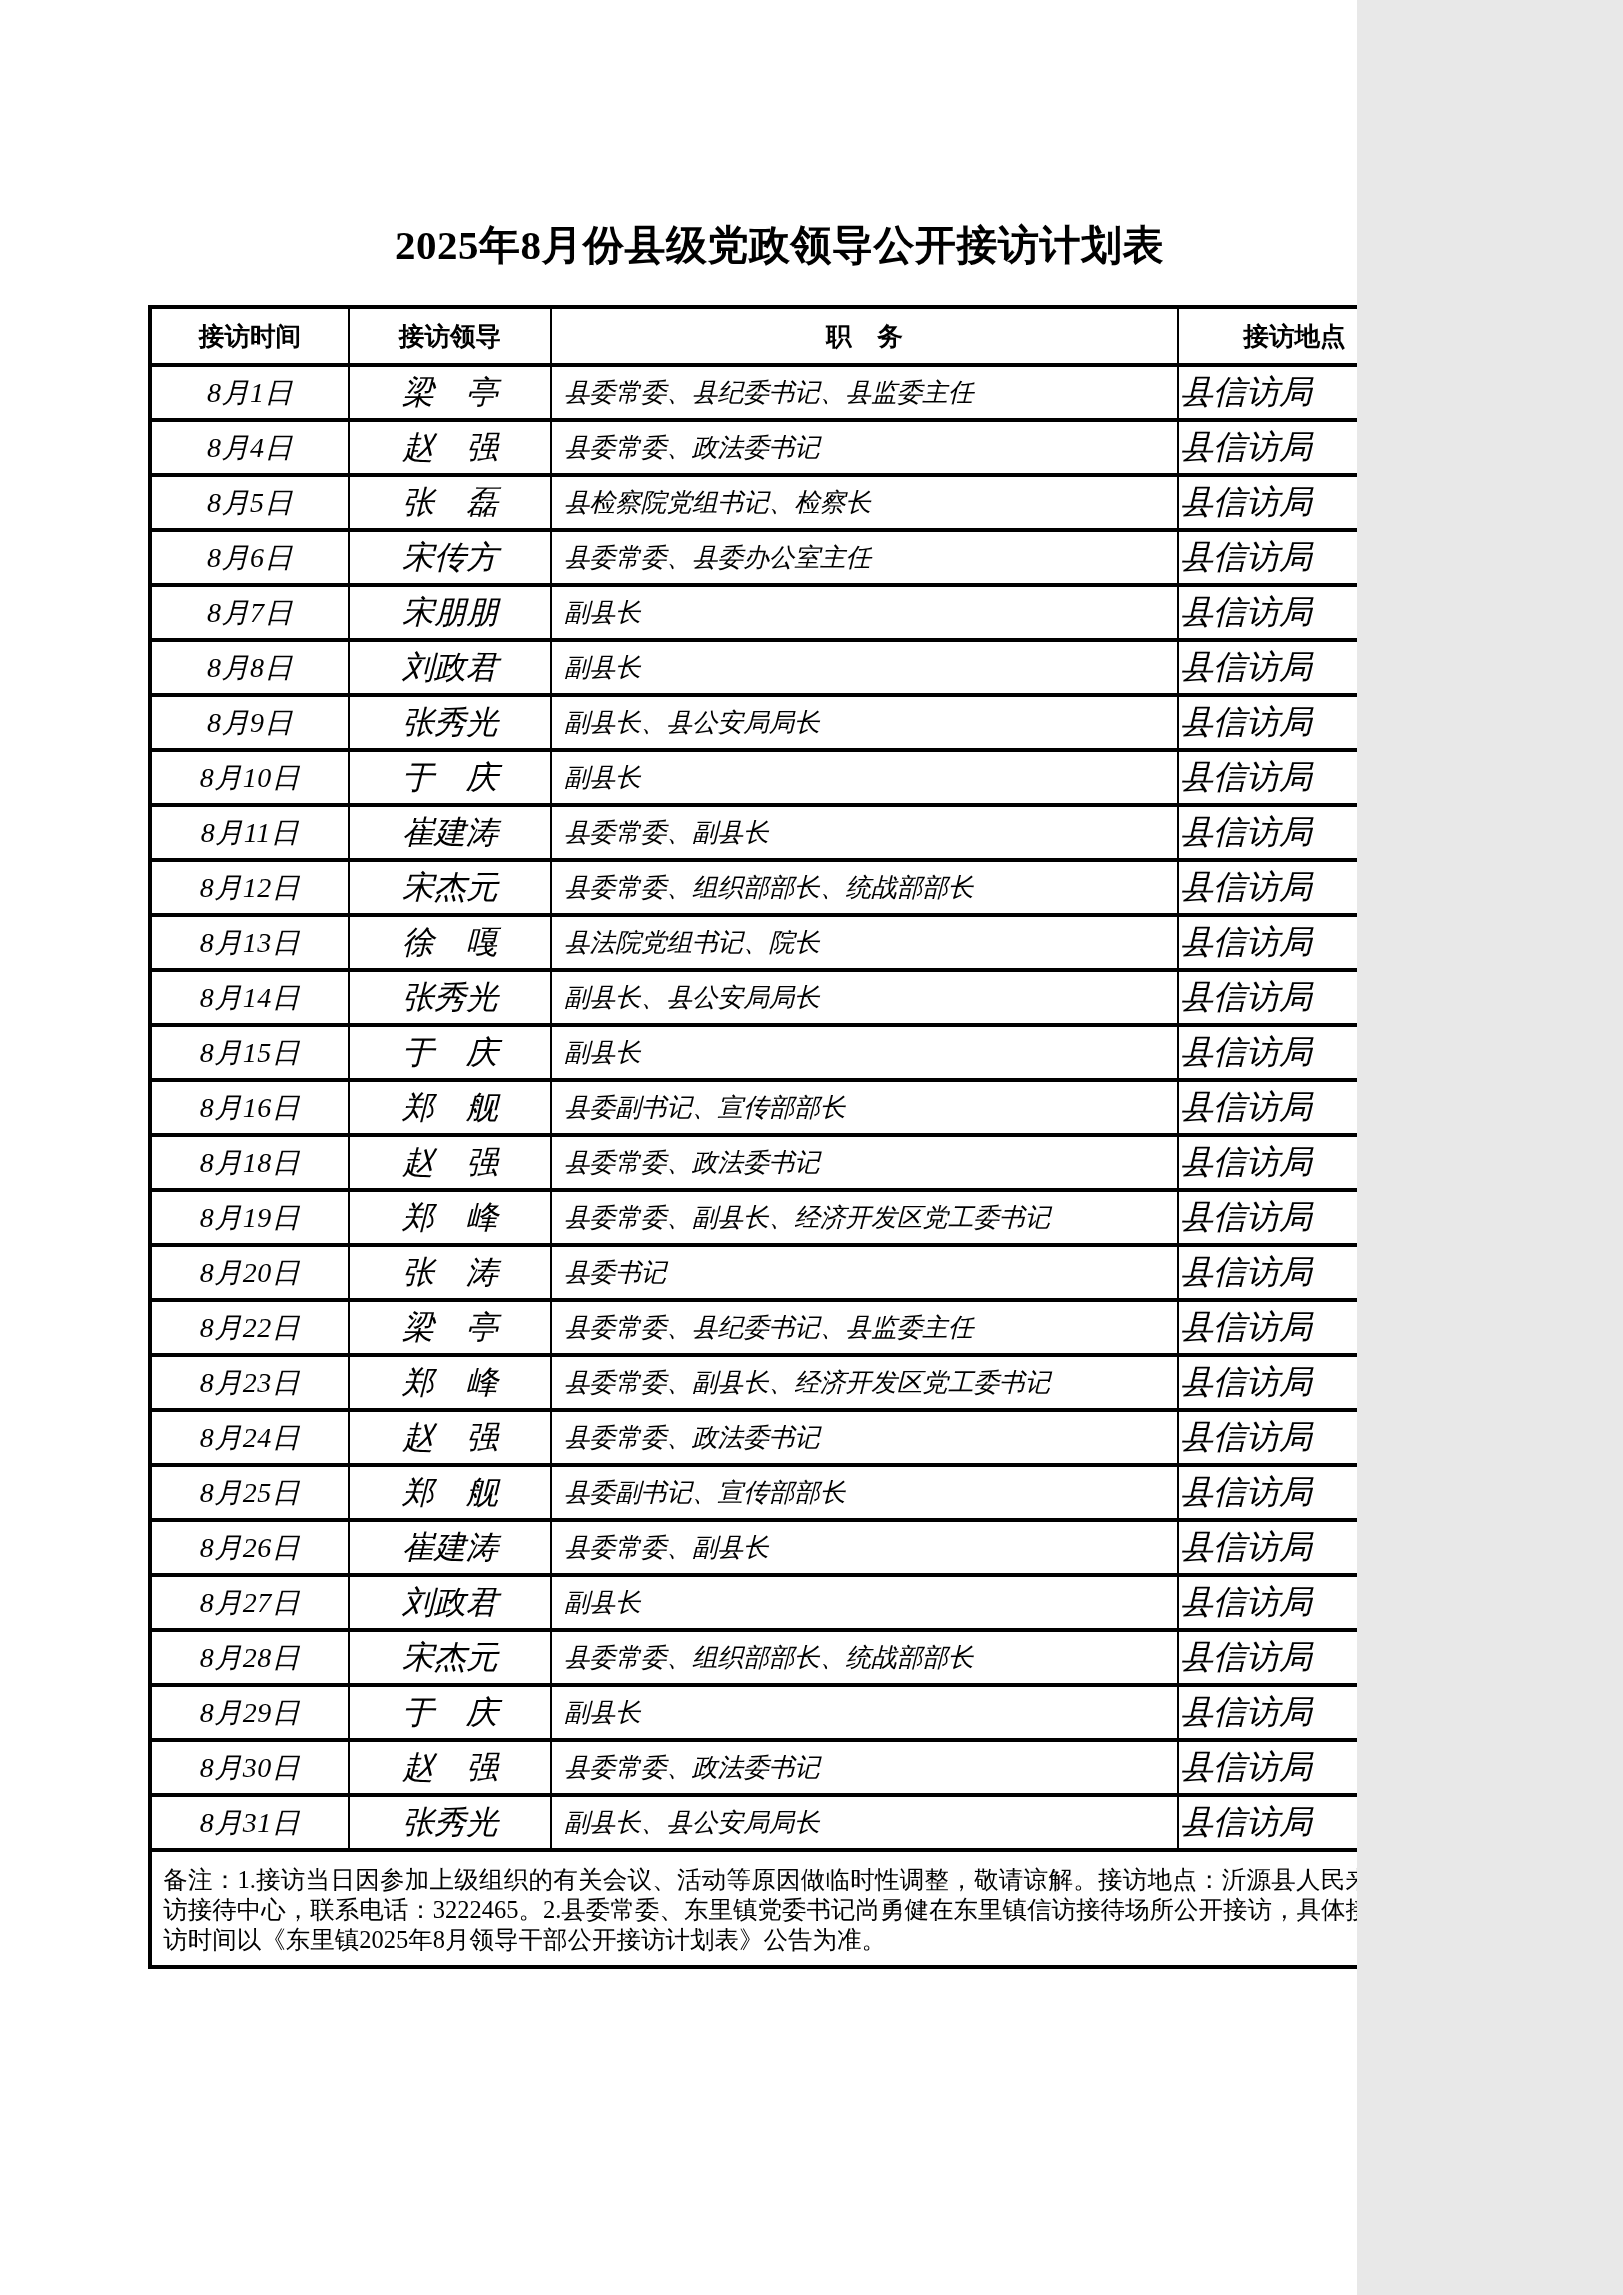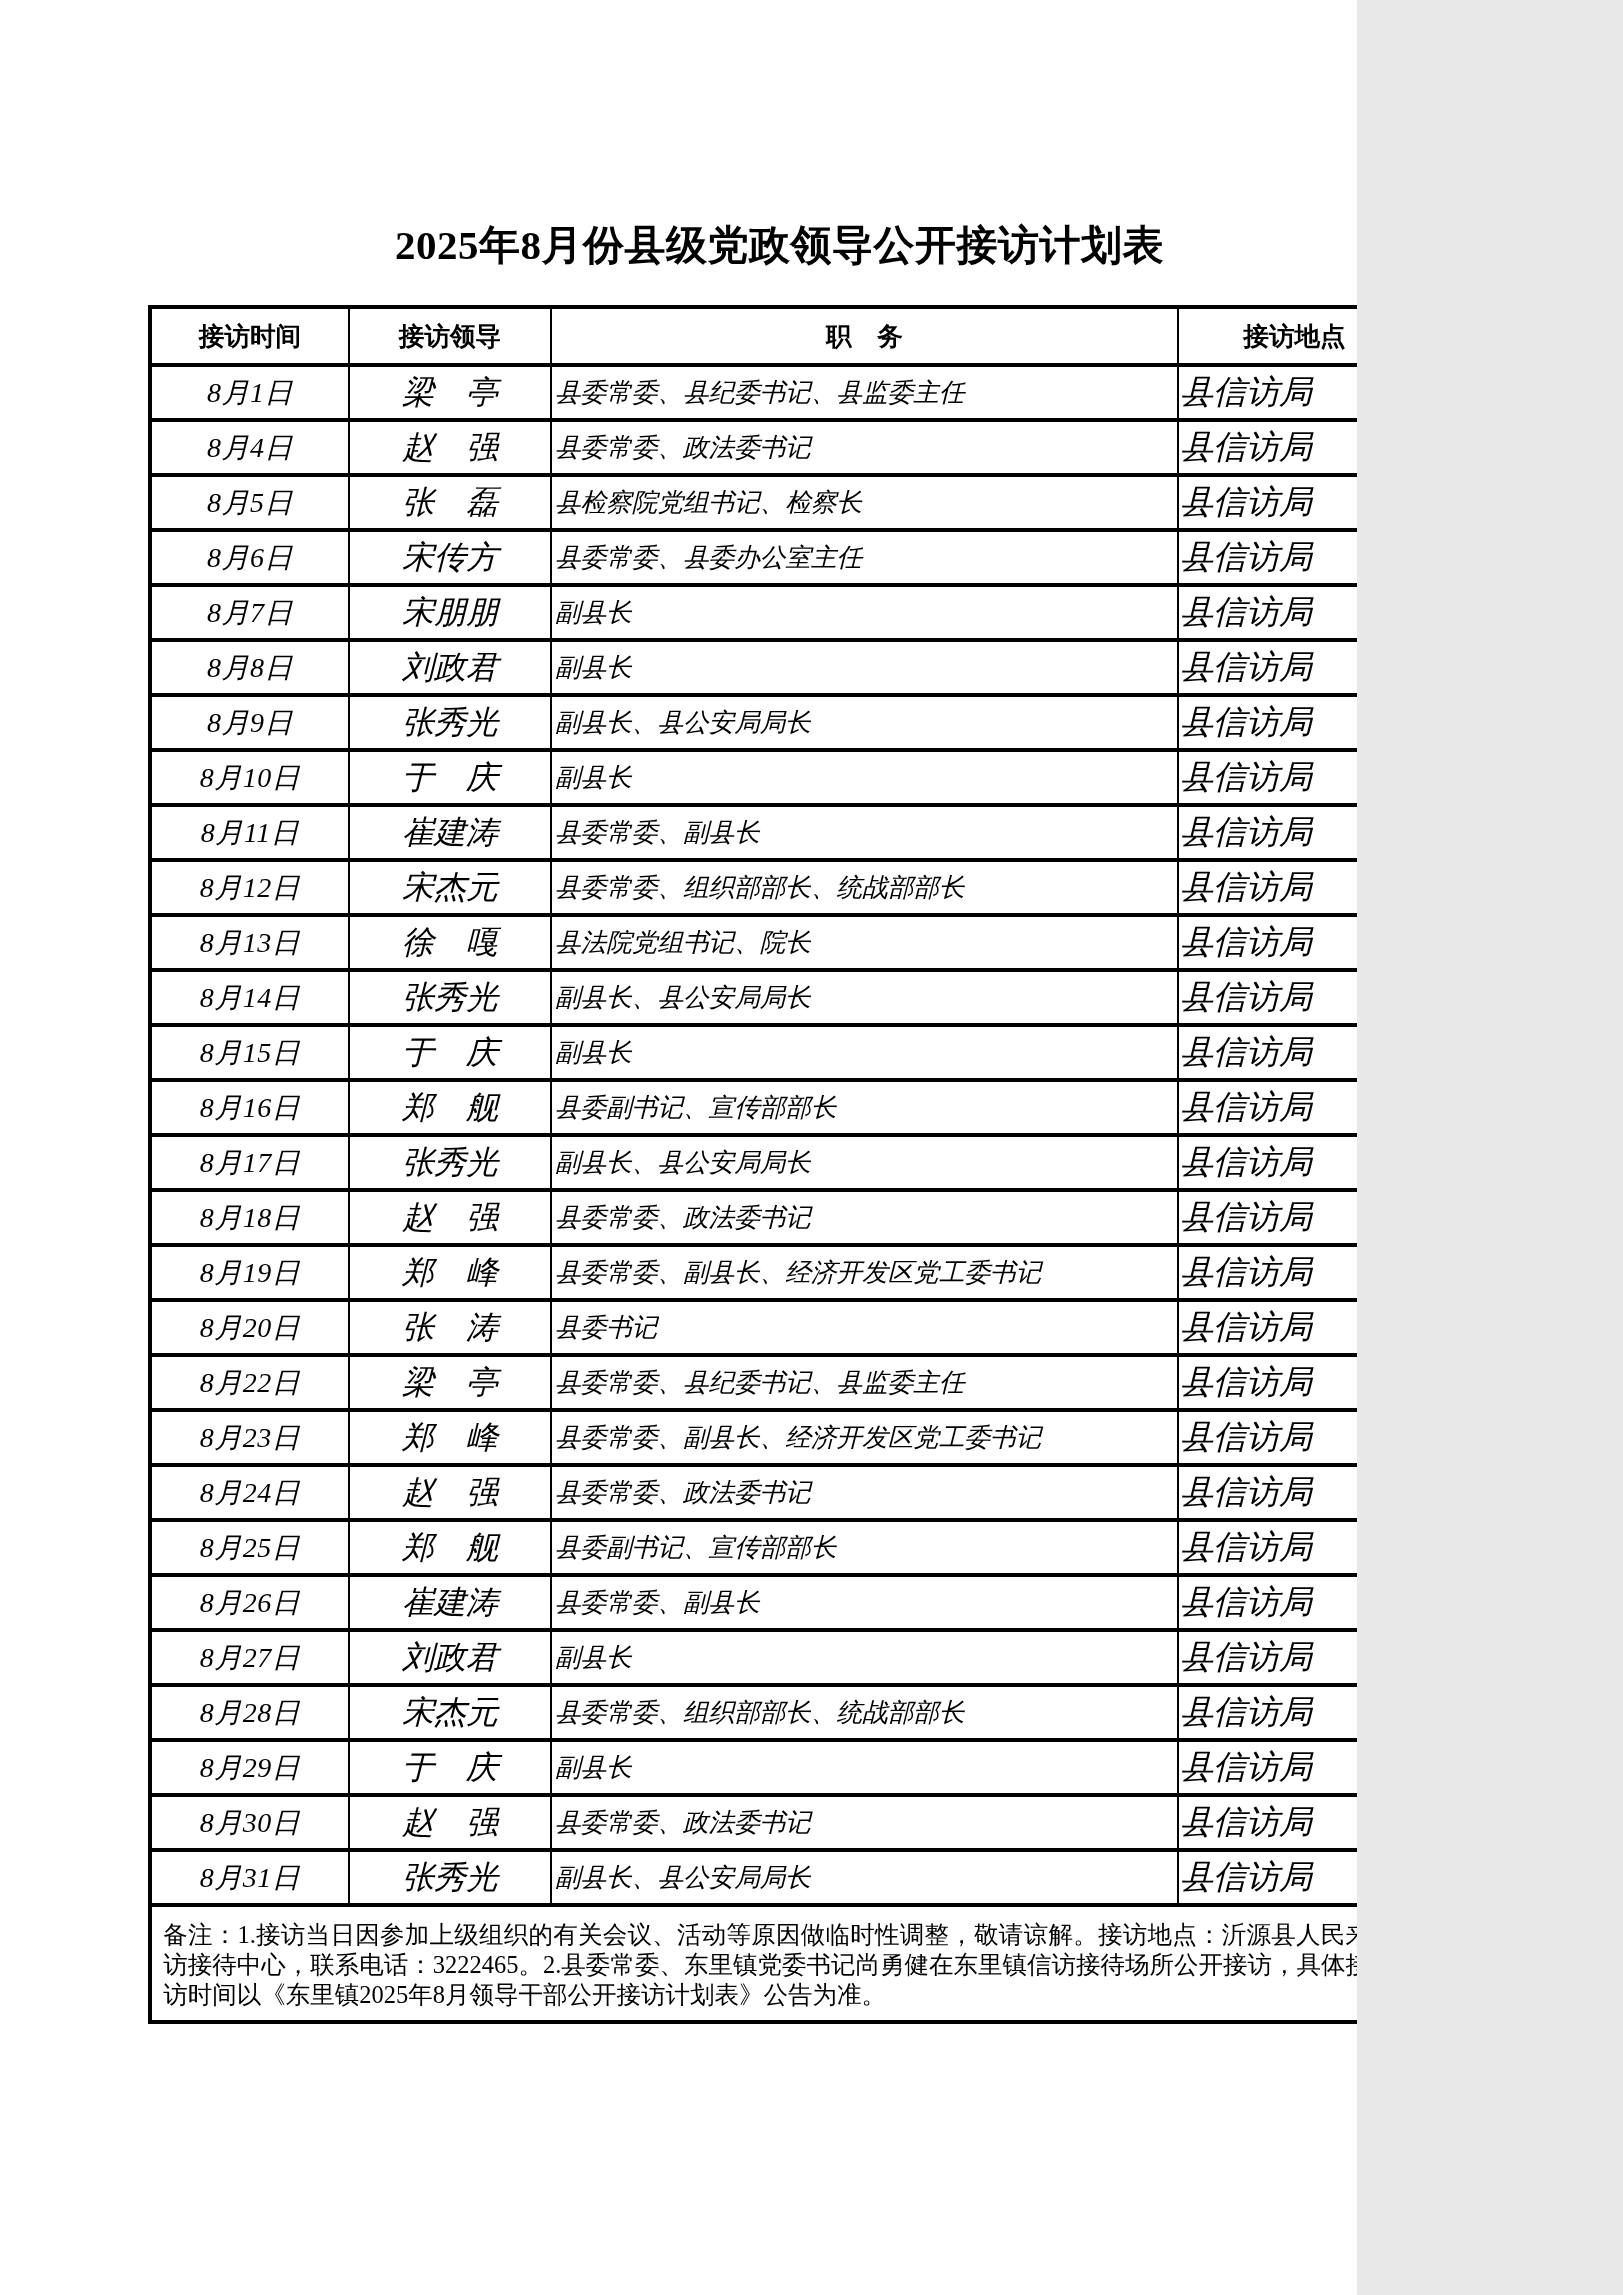--- a/index.html
+++ b/index.html
@@ -58,21 +58,21 @@
     letter-spacing: 0.5px;
   }
   td.c-name {
     font-size: 32px;
     text-align: center;
     margin-left: 26px;
   }
   td.c-duty {
     font-size: 25.6px;
     text-align: left;
-    padding-left: 3px;
+    padding-left: 12px;
   }
   td.c-loc {
     font-size: 33px;
     text-align: left;
   }
   tr.note-row td {
     height: 117px;
     vertical-align: top;
     padding: 13.3px 40px 0 11.2px;
     font-size: 24.5px;
@@ -182,26 +182,20 @@
     <td class="c-duty">副县长</td>
     <td class="c-loc">县信访局</td>
   </tr>
         <tr class="data-row">
     <td class="c-date">8月16日</td>
     <td class="c-name">郑　舰</td>
     <td class="c-duty">县委副书记、宣传部部长</td>
     <td class="c-loc">县信访局</td>
   </tr>
         <tr class="data-row">
-    <td class="c-date">8月17日</td>
-    <td class="c-name">张秀光</td>
-    <td class="c-duty">副县长、县公安局局长</td>
-    <td class="c-loc">县信访局</td>
-  </tr>
-        <tr class="data-row">
     <td class="c-date">8月18日</td>
     <td class="c-name">赵　强</td>
     <td class="c-duty">县委常委、政法委书记</td>
     <td class="c-loc">县信访局</td>
   </tr>
         <tr class="data-row">
     <td class="c-date">8月19日</td>
     <td class="c-name">郑　峰</td>
     <td class="c-duty">县委常委、副县长、经济开发区党工委书记</td>
     <td class="c-loc">县信访局</td>

